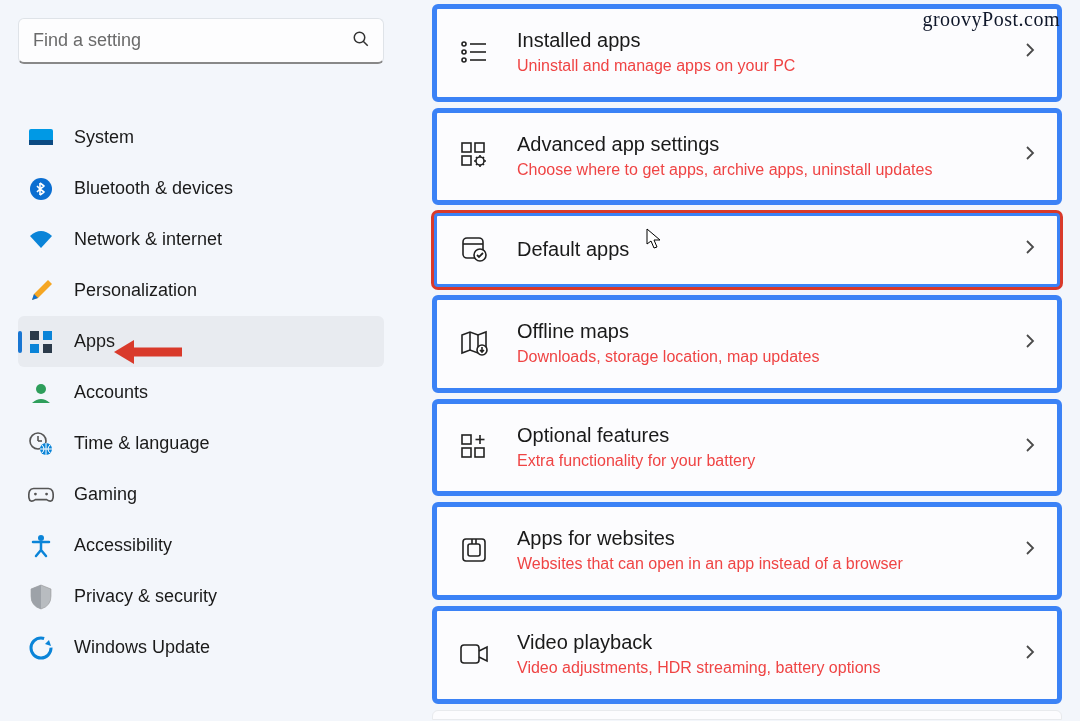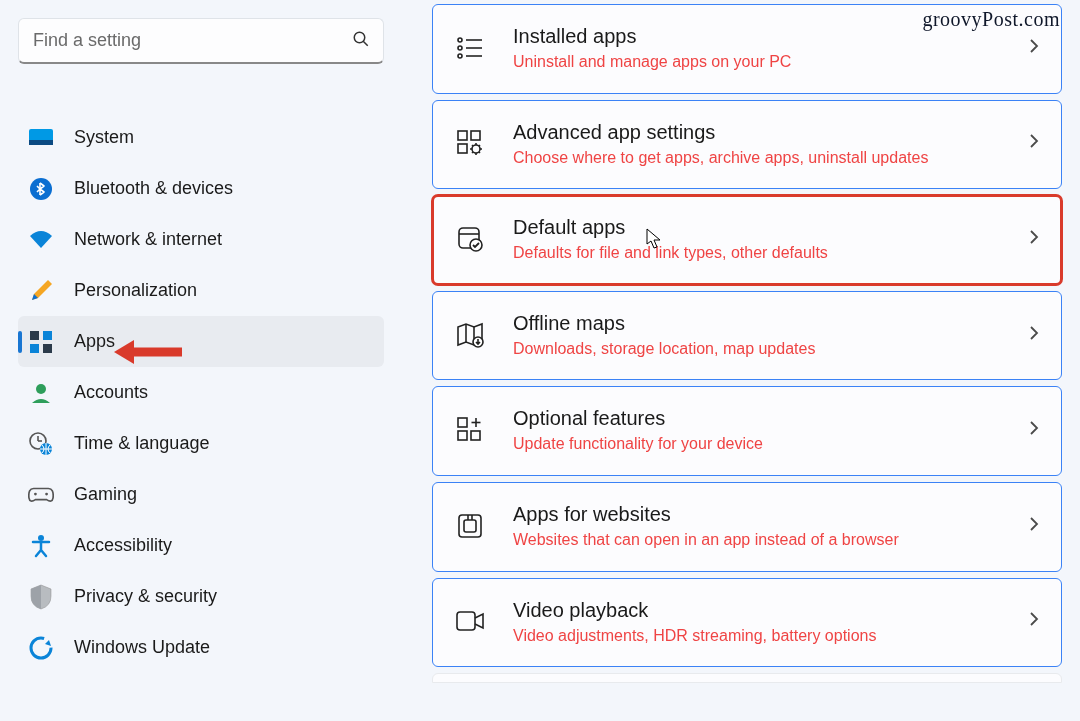--- a/index.html
+++ b/index.html
@@ -83,21 +83,21 @@
   .main {
     flex: 1;
     padding: 4px 18px 0 34px;
     display: flex;
     flex-direction: column;
     gap: 6px;
     position: relative;
   }
   .card {
     background: #fcfcfe;
-    border: 1px solid #3b82f6;
+    border: 5px solid #3b82f6;
     border-radius: 6px;
     padding: 18px 22px 20px 22px;
     display: flex;
     align-items: center;
     gap: 28px;
     cursor: pointer;
     position: relative;
   }
   .card.highlighted {
     outline: 3px solid #d93a2b;
@@ -344,21 +344,20 @@
     <span class="card-icon">
       <svg width="28" height="28" viewBox="0 0 28 28" fill="none" stroke="currentColor" stroke-width="1.6">
           <rect x="3" y="3" width="20" height="20" rx="4"></rect>
           <line x1="3" y1="9" x2="23" y2="9"></line>
           <circle cx="20" cy="20" r="6" fill="white"></circle>
           <path d="M17 20 L19 22 L23 18" stroke-width="1.8"></path>
         </svg>
     </span>
     <div class="card-text">
       <div class="card-title">Default apps</div>
-      <div class="card-desc">Defaults for file and link types, other defaults</div>
     </div>
     <span class="chevron">
       <svg width="10" height="16" viewBox="0 0 10 16" fill="none" stroke="currentColor" stroke-width="1.8">
           <path d="M2 2 L8 8 L2 14"></path>
         </svg>
     </span>
   </div>
 
   <div class="card">
     <span class="card-icon">
@@ -386,21 +385,21 @@
       <svg width="28" height="28" viewBox="0 0 28 28" fill="none" stroke="currentColor" stroke-width="1.6">
           <rect x="2" y="2" width="9" height="9"></rect>
           <rect x="2" y="15" width="9" height="9"></rect>
           <rect x="15" y="15" width="9" height="9"></rect>
           <line x1="20" y1="2" x2="20" y2="11"></line>
           <line x1="15.5" y1="6.5" x2="24.5" y2="6.5"></line>
         </svg>
     </span>
     <div class="card-text">
       <div class="card-title">Optional features</div>
-      <div class="card-desc">Update functionality for your device</div>
+      <div class="card-desc">Extra functionality for your battery</div>
     </div>
     <span class="chevron">
       <svg width="10" height="16" viewBox="0 0 10 16" fill="none" stroke="currentColor" stroke-width="1.8">
           <path d="M2 2 L8 8 L2 14"></path>
         </svg>
     </span>
   </div>
 
   <div class="card">
     <span class="card-icon">

